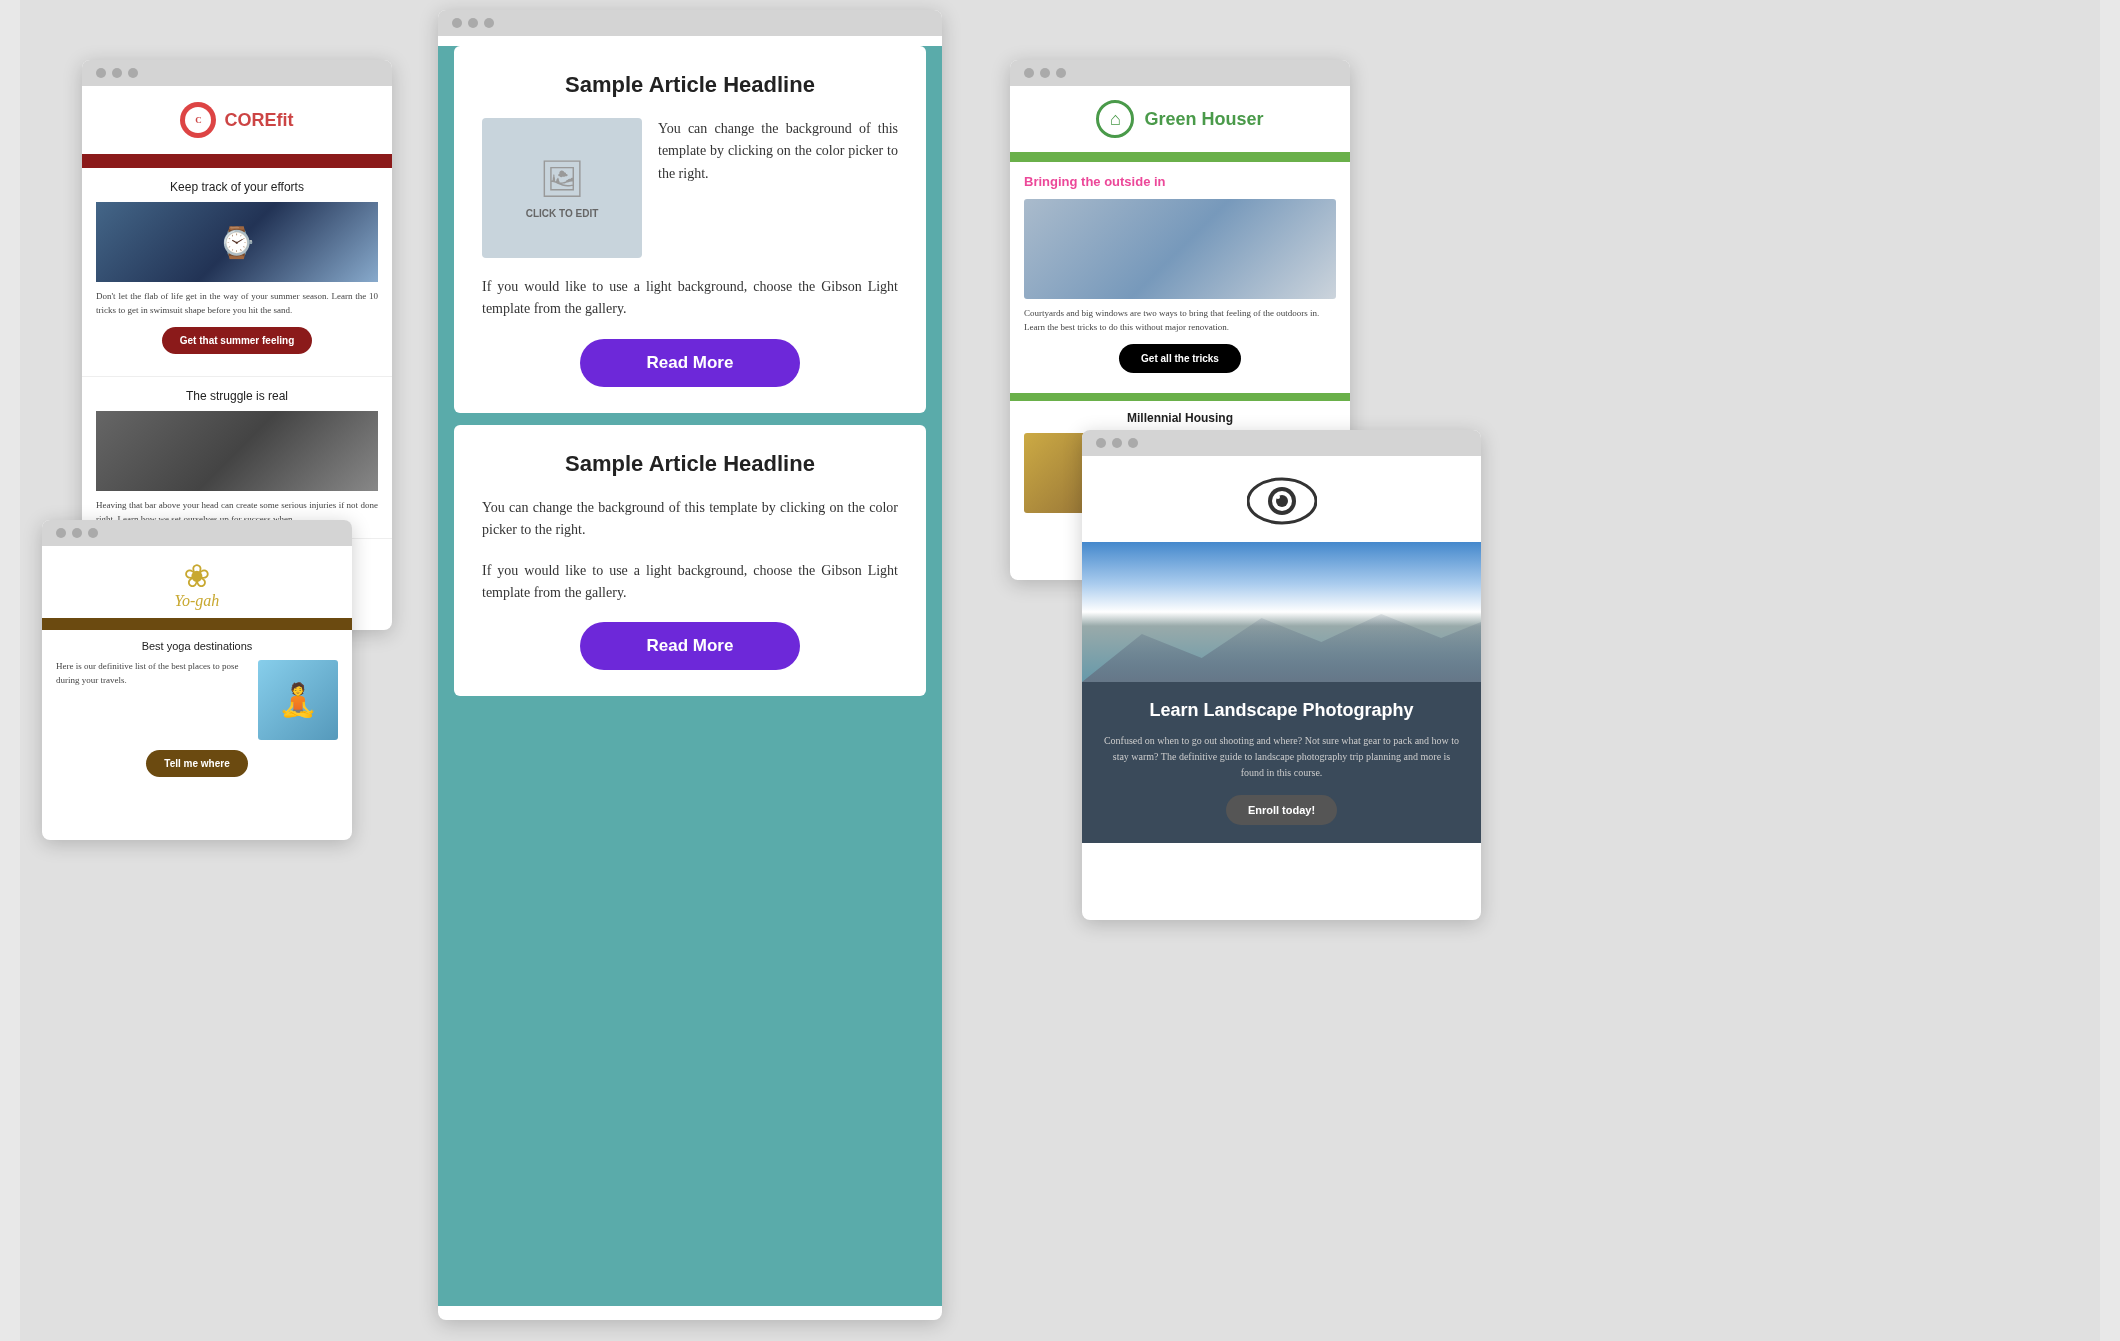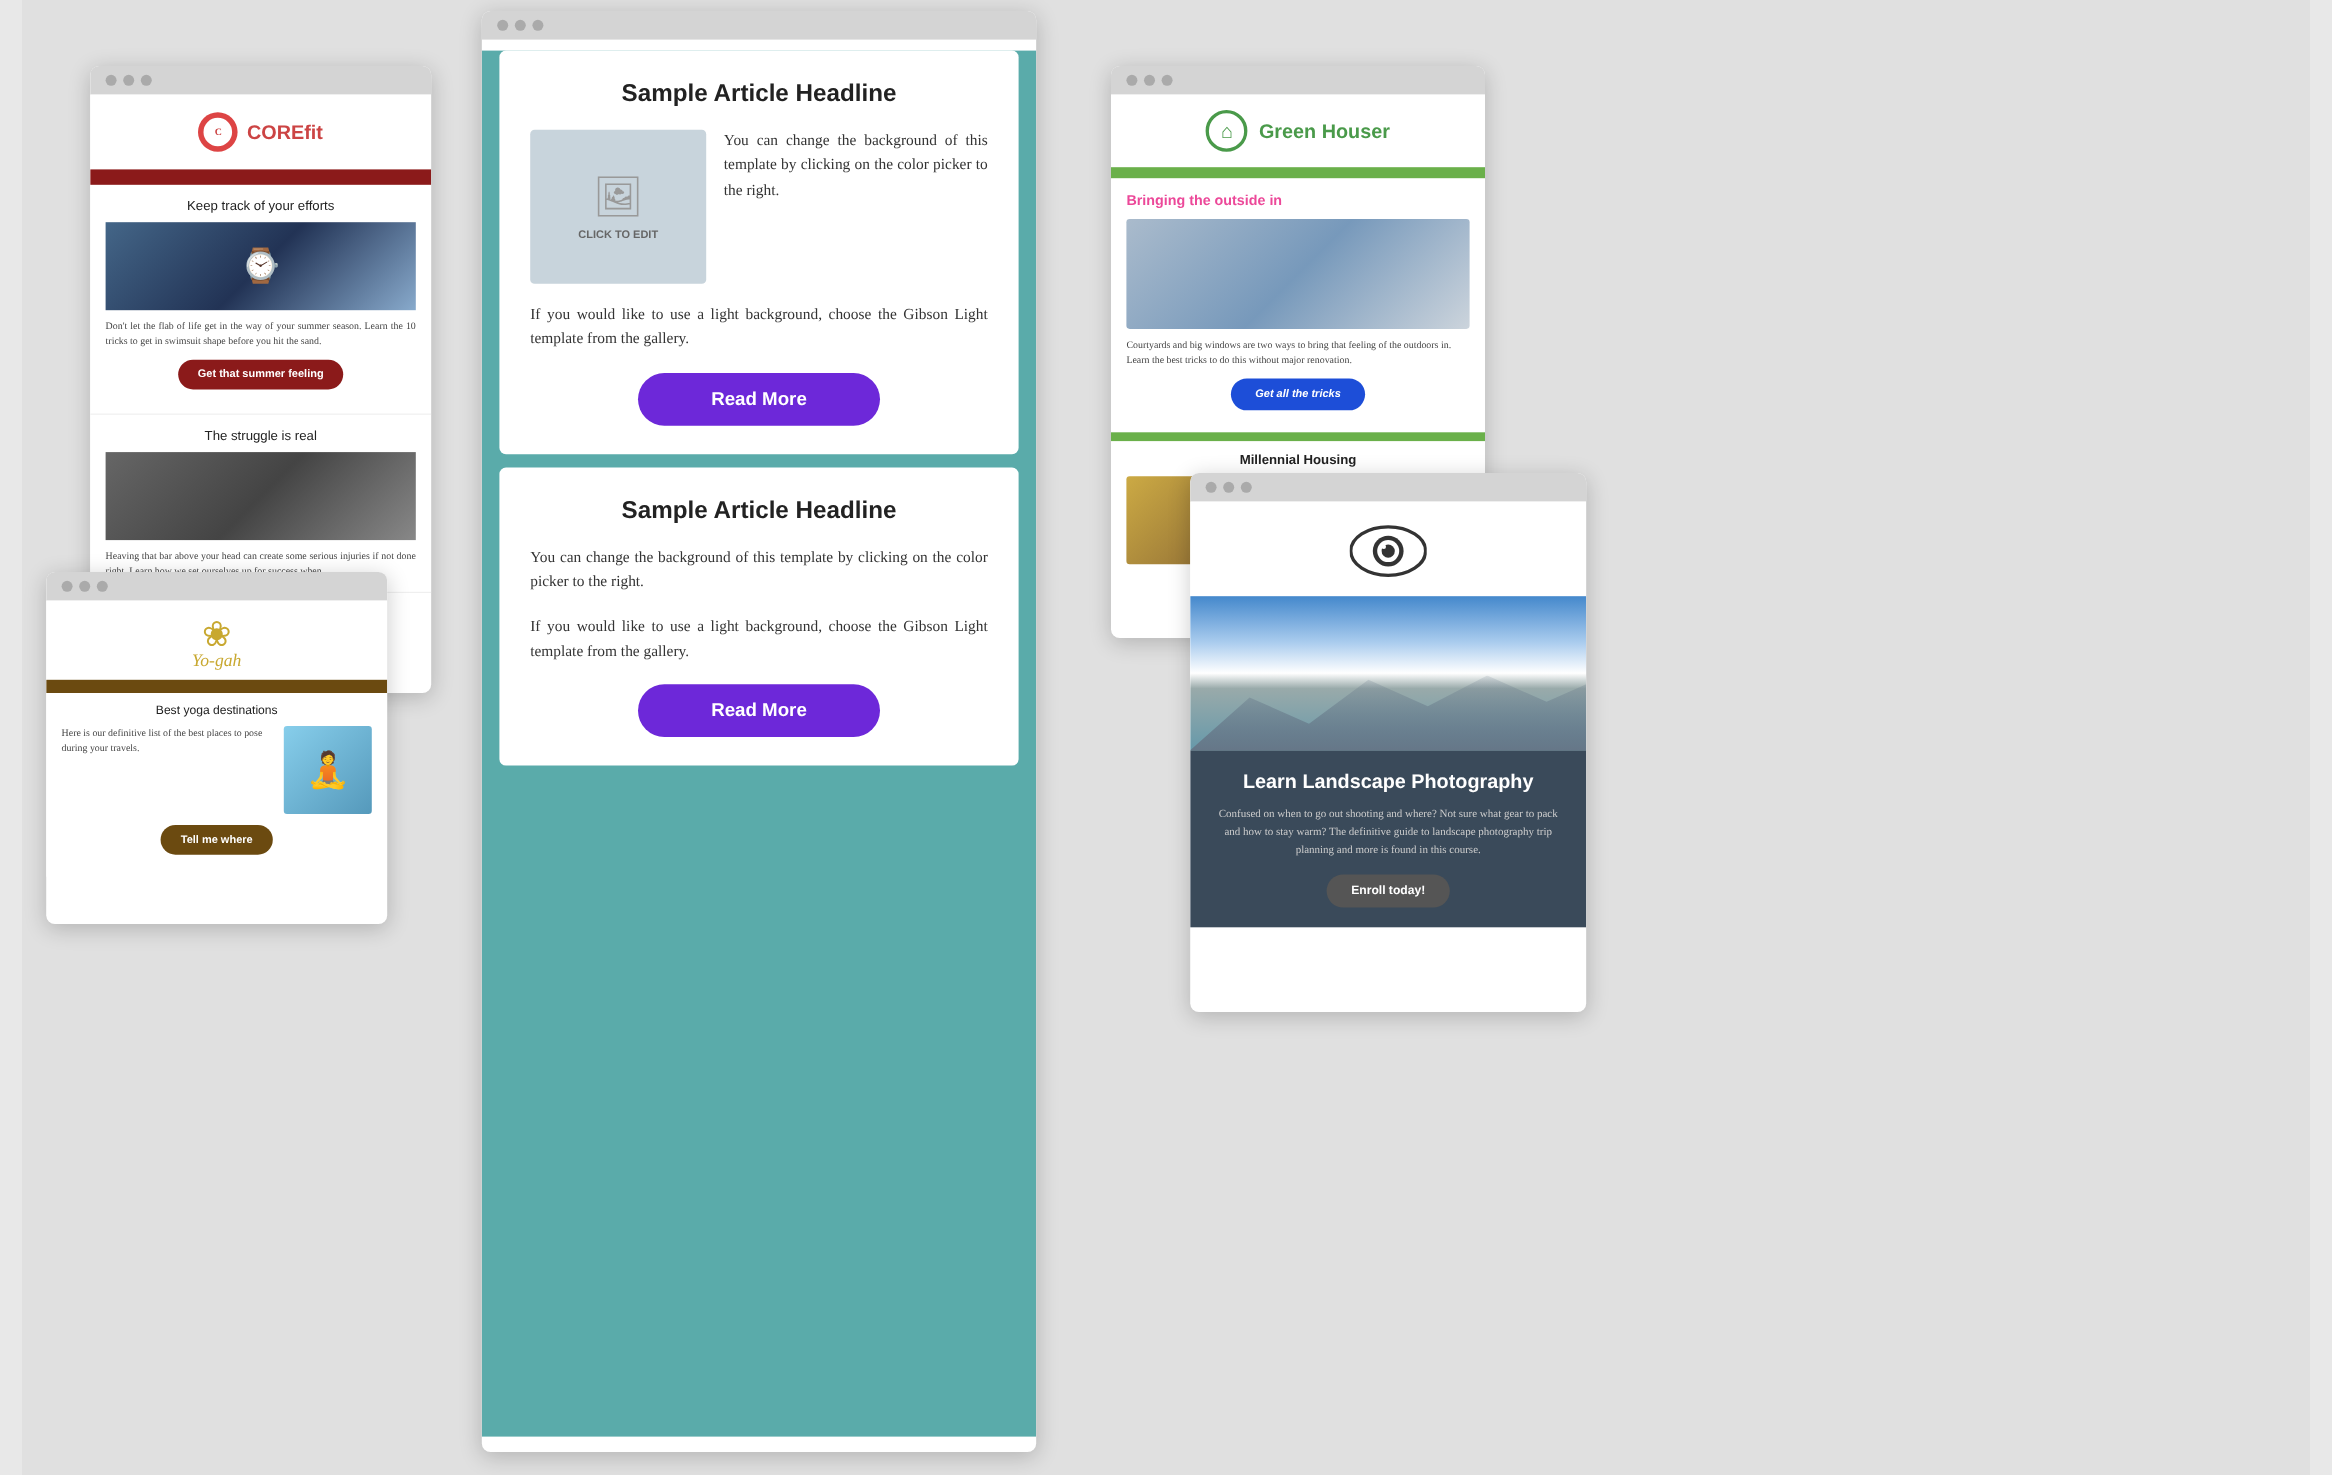--- a/index.html
+++ b/index.html
@@ -418,30 +418,29 @@
     .gh-text {
       font-size: 9px;
       line-height: 1.5;
       color: #444;
       margin-bottom: 10px;
     }
 
     .gh-btn {
       display: block;
       margin: 8px auto;
-      background: #1d4ed8;
+      background: #000000;
       color: #fff;
       border: none;
       border-radius: 20px;
       padding: 9px 22px;
       font-size: 10px;
       font-weight: bold;
       font-family: Arial, sans-serif;
       cursor: pointer;
-      font-style: italic;
     }
 
     .green-divider {
       background: #6ab04a;
       height: 8px;
       margin: 0;
     }
 
     .gh-card-2 {
       padding: 10px 14px 6px;
@@ -460,21 +459,21 @@
       width: 100%;
       height: 80px;
       background: linear-gradient(135deg, #ccaa44, #886633, #aa7722);
       border-radius: 3px;
     }
 
     
     .right-window-2 {
       left: 1062px;
       top: 430px;
-      width: 360px;
+      width: 399px;
       height: 490px;
     }
 
     .cam-content {
       background: #fff;
     }
 
     .cam-logo-area {
       display: flex;
       align-items: center;

